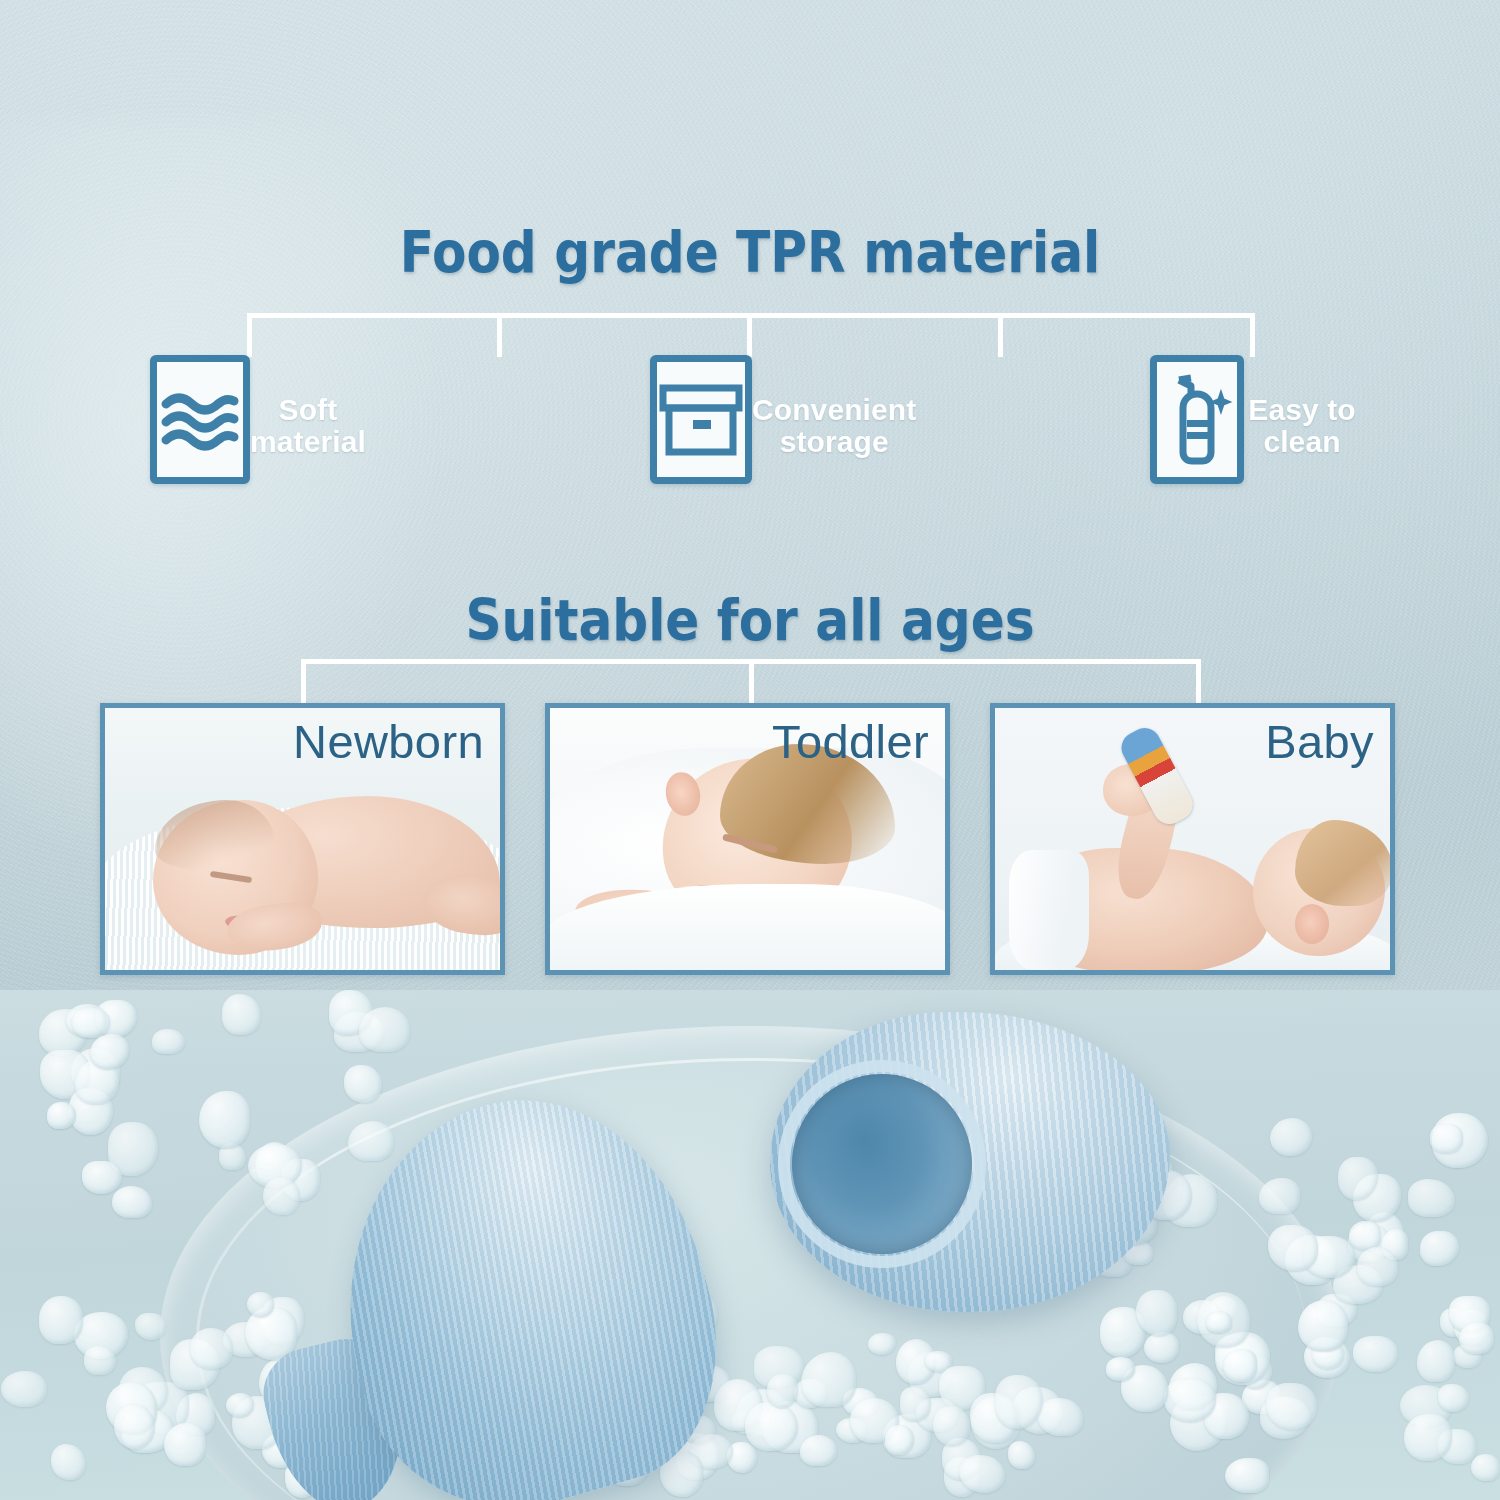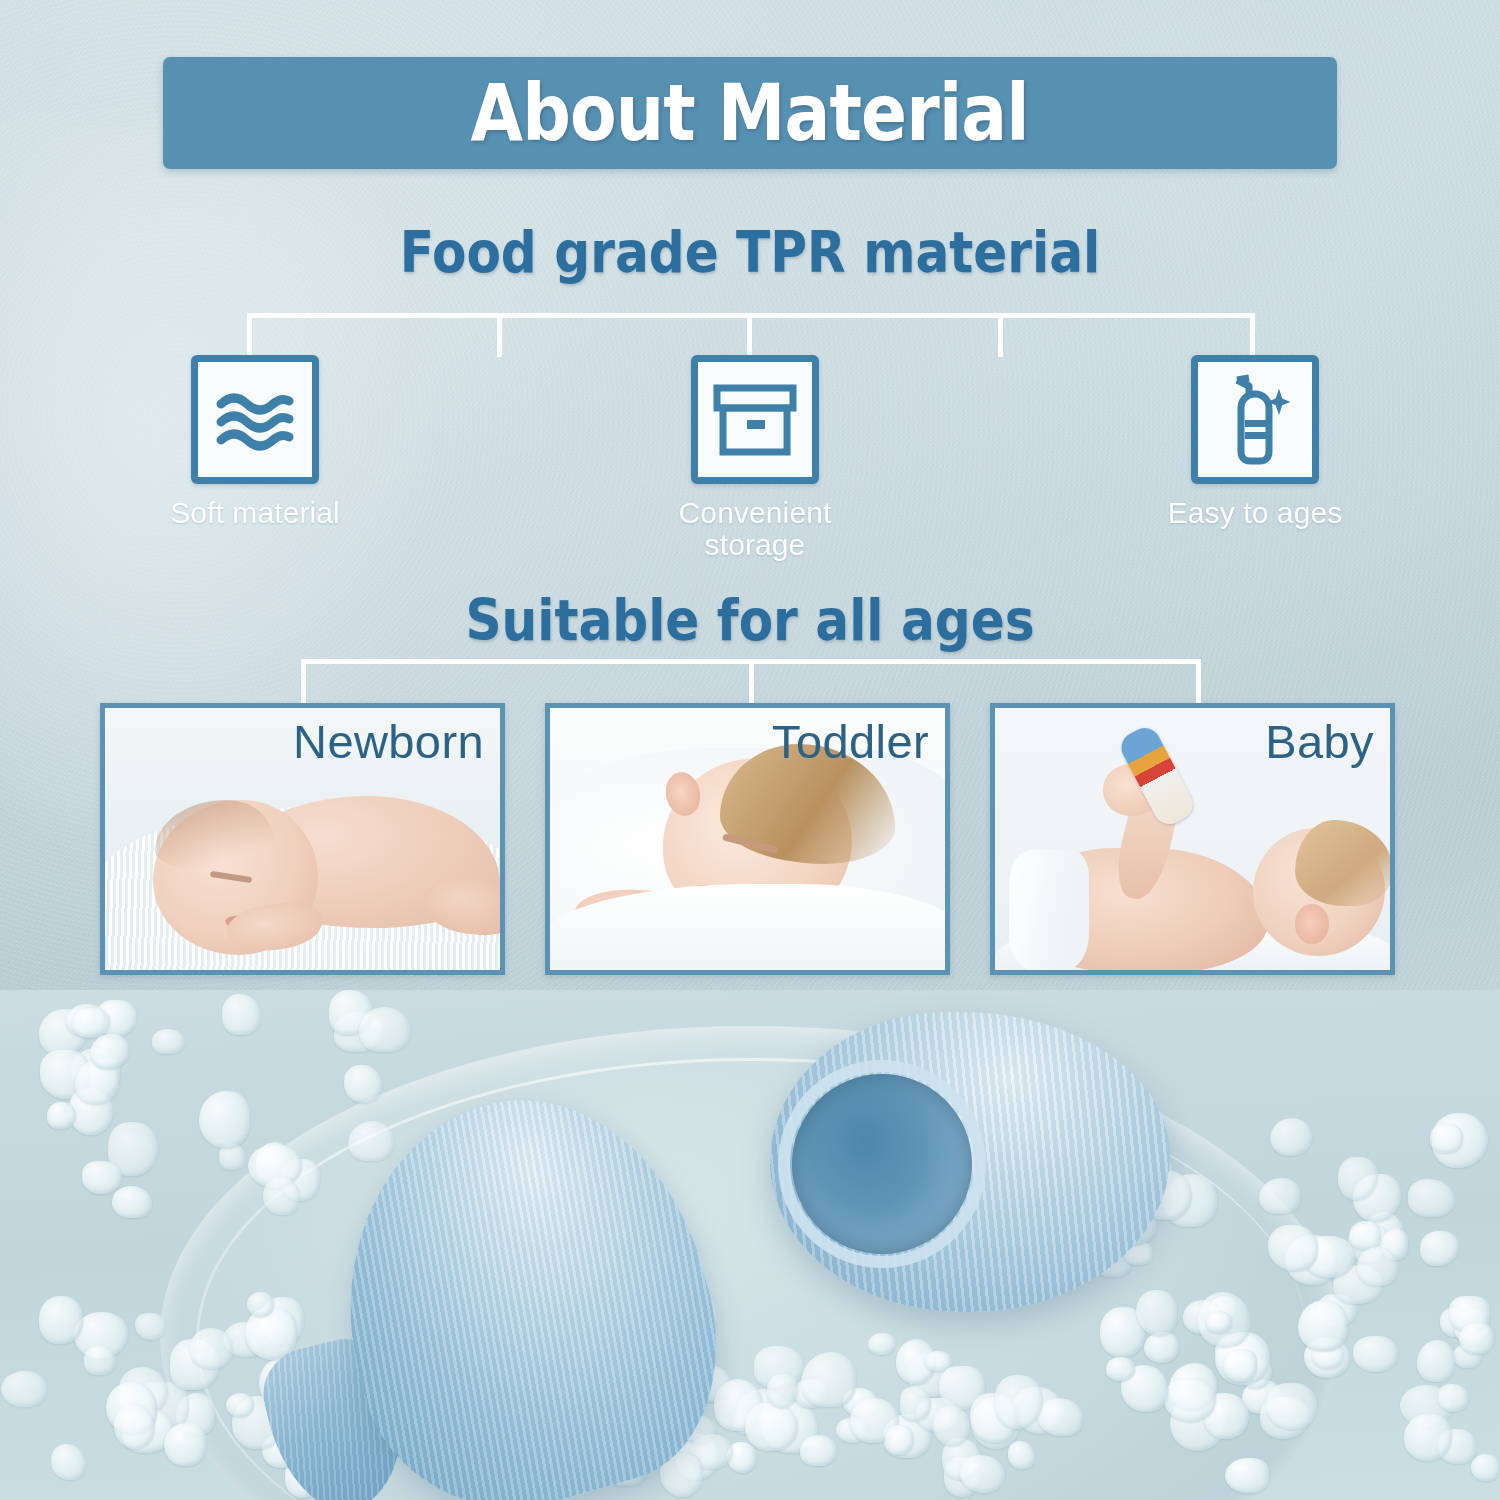--- a/index.html
+++ b/index.html
@@ -114,22 +114,23 @@
     position: absolute;
     left: 150px; top: 355px;
     width: 1210px; height: 230px;
     display: flex;
     justify-content: space-between;
     align-items: flex-start;
   }
   .feature {
     width: 210px;
     display: flex;
-    flex-direction: column;
+    flex-direction: row;
     align-items: center;
+    font-weight: bold;
   }
   .icon-box {
     width: 128px;
     height: 129px;
     box-sizing: border-box;
     border: 7px solid #3f80a9;
     border-radius: 6px;
     background: #f7fbfc;
     display: flex;
     align-items: center;
@@ -406,23 +407,20 @@
 </style>
 </head>
 <body>
 
 <div id="page">
 
   <div class="bg-base"></div>
   <div class="bg-noise"></div>
   <div class="bg-soft-fabric"></div>
 
-  <div class="banner">
-    <div class="banner-title">About Material</div>
-  </div>
 
   <div class="section-heading" id="heading-material">Food grade TPR material</div>
 
   <div class="bracket" id="bracket-features">
     <div class="hline"></div>
     <div class="vline" style="left:0px;   height:44px;"></div>
     <div class="vline" style="left:250px; height:44px;"></div>
     <div class="vline" style="left:500px; height:44px;"></div>
     <div class="vline" style="left:751px; height:44px;"></div>
     <div class="vline" style="left:1003px;height:44px;"></div>
@@ -468,21 +466,21 @@
               <path d="M26 34 C26 26 32 20 40 20 C48 20 54 26 54 34 L54 78 C54 84 50 87 45 87 L35 87 C30 87 26 84 26 78 Z"></path>
               <path d="M34 20 L34 12 L22 6"></path>
               <path d="M22 6 L34 4"></path>
             </g>
             <rect x="30" y="46" width="21" height="7" fill="#3f80a9"></rect>
             <rect x="30" y="58" width="23" height="7" fill="#3f80a9"></rect>
             <path d="M66 12 L70 24 L80 28 L70 32 L66 44 L62 32 L52 28 L62 24 Z" fill="#3f80a9" transform="scale(.82) translate(12,6)"></path>
           </svg>
         </span>
       </div>
-      <div class="feature-label">Easy to ages</div>
+      <div class="feature-label">Easy to clean</div>
     </div>
   </div>
 
   <div class="section-heading" id="heading-ages">Suitable for all ages</div>
 
   <div class="bracket" id="bracket-ages">
     <div class="hline"></div>
     <div class="vline" style="left:0px;   height:46px;"></div>
     <div class="vline" style="left:448px; height:46px;"></div>
     <div class="vline" style="left:895px; height:46px;"></div>

